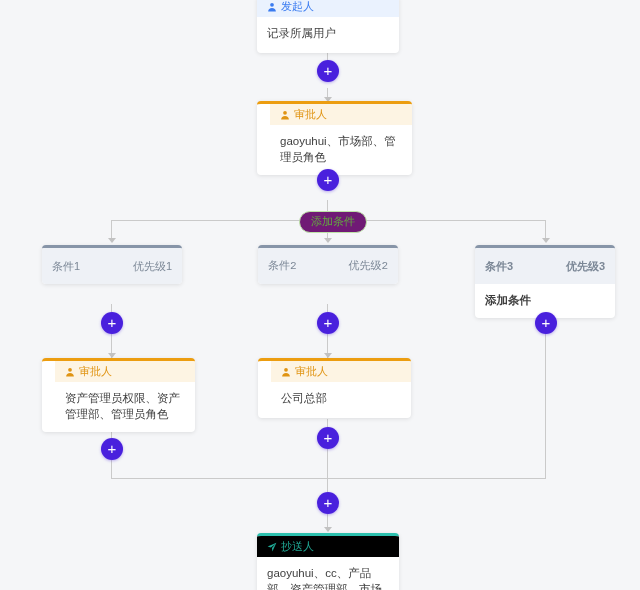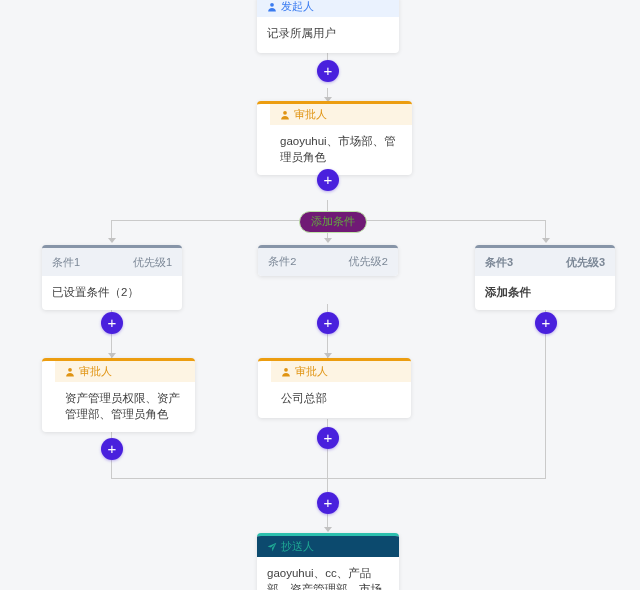--- a/index.html
+++ b/index.html
@@ -83,35 +83,35 @@
     min-height: 18px;
   }
 
   
   .n-start .node-head { background: #eaf2fe; color: #3a7bf0; }
   
   .n-approve { border-top: 3px solid #ec9d10; padding-left: 13px; }
   .n-approve .node-head { background: #fdf4e3; color: #e09413; }
   
   .n-cc { border-top: 3px solid #2cc0ae; }
-  .n-cc .node-head { background: #0c4a6e; color: #1fa894; }
+  .n-cc .node-head { background: #000000; color: #1fa894; }
 
   
   .cond {
     position: absolute;
     background: #ffffff;
     border-radius: 4px;
     box-shadow: 0 1px 4px rgba(0,0,0,0.10);
     border-top: 3px solid #8795a8;
     overflow: hidden;
     cursor: pointer;
     z-index: 4;
   }
   .cond-head {
-    height: 28px;
+    height: 36px;
     line-height: 20px;
     padding: 0 10px;
     background: #eef1f6;
     font-size: 11px;
     color: #7b8796;
     display: flex;
     justify-content: space-between;
     align-items: center;
   }
   .cond-body {
@@ -211,21 +211,20 @@
 
   <div class="plus-btn" style="left:317px; top:169px;">+</div>
 
   <div class="add-cond" style="left:299px; top:211px;">添加条件</div>
 
   <div class="cond" style="left:42px; top:245px; width:140px;">
     <div class="cond-head">
       <span>条件1</span>
       <span>优先级1</span>
     </div>
-    <div class="cond-body">已设置条件（2）</div>
   </div>
 
   <div class="cond" style="left:258px; top:245px; width:140px;font-family:Liberation Mono, monospace;">
     <div class="cond-head">
       <span>条件2</span>
       <span>优先级2</span>
     </div>
   </div>
 
   <div class="cond" style="left:475px; top:245px; width:140px;font-weight:bold;">

